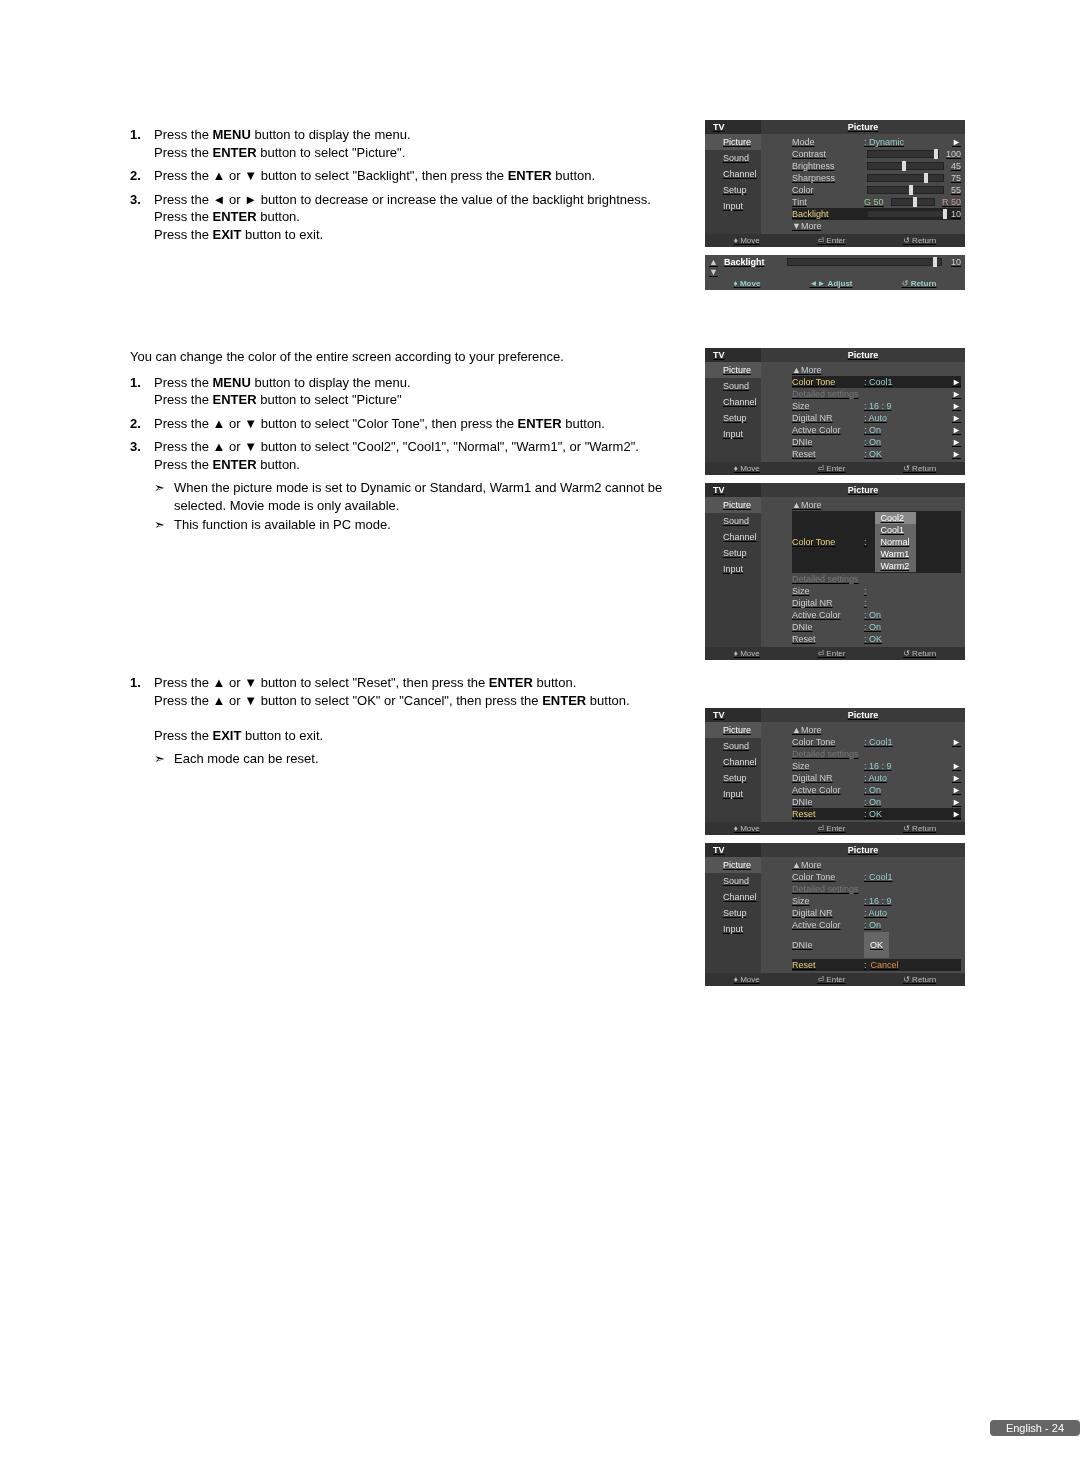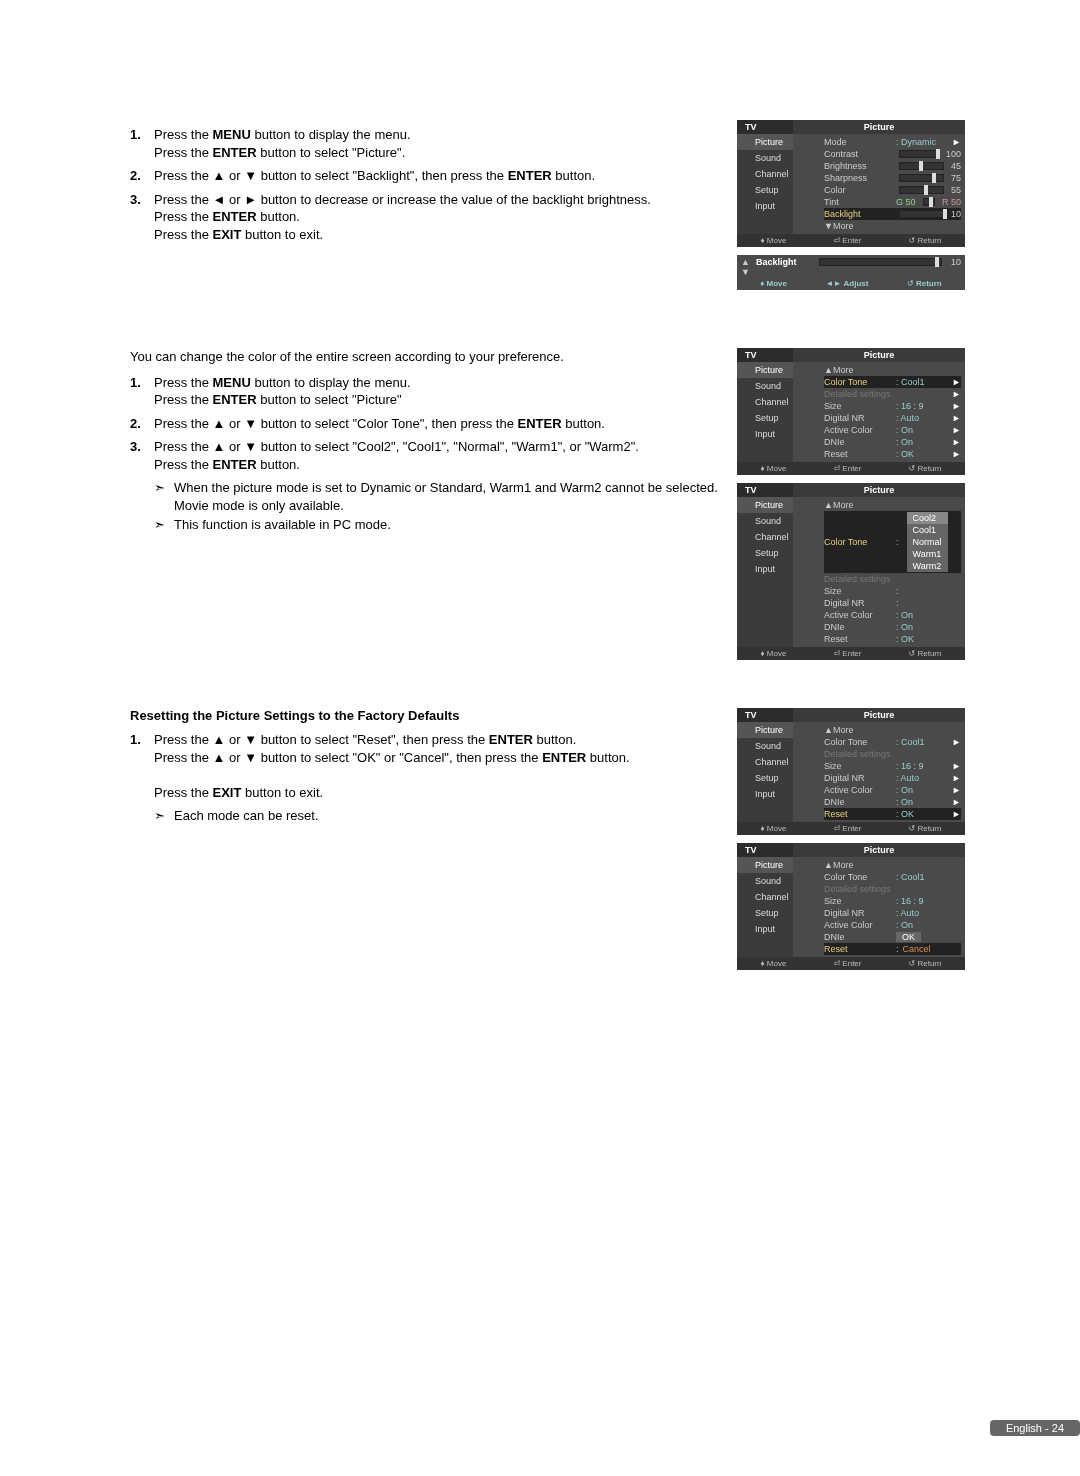--- a/index.html
+++ b/index.html
@@ -1,21 +1,21 @@
 <!DOCTYPE html>
 <html><head>
 <meta charset="utf-8">
 <style>
   body{margin:0;background:#fff;font-family:Arial,Helvetica,sans-serif;font-size:13px;color:#000;}
   .page{width:1080px;height:1476px;margin:0 auto;position:relative;padding:120px 115px 0 130px;box-sizing:border-box;}
   .section-head{border-left:6px solid #8aa845;padding-left:10px;margin-bottom:4px;}
   .section-head h1{font-size:22px;font-weight:bold;margin:0 0 2px 0;border-bottom:1px solid #000;padding-bottom:2px;}
   .two-col{display:flex;gap:14px;align-items:flex-start;}
   .left{flex:1;}
-  .right{width:228px;flex-shrink:0;}
+  .right{width:260px;flex-shrink:0;text-decoration:underline;}
   ol.steps{list-style:none;padding:0;margin:6px 0 0 0;}
   ol.steps>li{display:flex;gap:6px;margin-bottom:6px;line-height:1.35;}
   ol.steps>li .num{font-weight:bold;min-width:18px;}
   .note{display:flex;gap:6px;margin:2px 0 2px 24px;line-height:1.35;}
   .note .sym{min-width:14px;}
   .intro{font-size:13px;margin:0 0 8px 0;line-height:1.35;}
   .osd{background:#4a4a4a;color:#ccc;font-size:9px;margin-bottom:8px;}
   .osd-head{display:flex;background:#3a3a3a;}
   .osd-head .tv{background:#2c2c2c;color:#fff;font-weight:bold;padding:2px 8px;width:56px;box-sizing:border-box;}
   .osd-head .title{flex:1;text-align:center;color:#fff;font-weight:bold;padding:2px 0;}
@@ -35,21 +35,21 @@
   .slider .handle{position:absolute;top:-2px;width:4px;height:10px;background:#ddd;}
   .osd-foot{display:flex;justify-content:space-around;background:#333;padding:2px 0;color:#bbb;}
   .osd-foot span{font-size:8px;}
   .osd-mini{background:#4a4a4a;color:#ccc;font-size:9px;margin-bottom:8px;padding:2px 4px;}
   .osd-mini .row{display:flex;align-items:center;gap:6px;}
   .osd-mini .lbl{color:#fff;font-weight:bold;width:54px;}
   .osd-mini .foot{display:flex;justify-content:space-around;color:#9cc;margin-top:2px;font-size:8px;}
   .dropdown{background:#666;margin-left:4px;padding:0;}
   .dropdown .opt{padding:1px 6px;color:#fff;}
   .dropdown .opt.hi{background:#888;}
-  .ok-btn{background:#666;color:#fff;padding:0 6px;display:inline-block;}
+  .ok-btn{background:#666;color:#fff;padding:8px 6px;display:inline-block;}
   .cancel-btn{color:#d89050;}
   .subhead{font-weight:bold;margin:40px 0 8px 0;}
   .footer{position:absolute;bottom:40px;left:0;right:0;text-align:right;font-size:11px;}
   .footer span{background:#666;color:#fff;padding:2px 16px;border-radius:4px;display:inline-block;}
 </style>
 </head>
 <body>
 
 <div class="page">
 
@@ -312,21 +312,20 @@
             <span>♦ Move</span>
             <span>⏎ Enter</span>
             <span>↺ Return</span>
           </div>
         </div>
     </div>
   </div>
 
   <div class="two-col">
     <div class="left">
-      <div class="subhead">Resetting the Picture Settings to the Factory Defaults</div>
       <ol class="steps" id="steps3">
           <li>
             <span class="num">1.</span>
             <span>Press the ▲ or ▼ button to select "Reset", then press the <b>ENTER</b> button.<br>Press the ▲ or ▼ button to select "OK" or "Cancel", then press the <b>ENTER</b> button.<br><br>Press the <b>EXIT</b> button to exit.</span>
           </li>
         </ol>
       <div id="notes3">
           <div class="note">
             <span class="sym">➣</span>
             <span>Each mode can be reset.</span>

